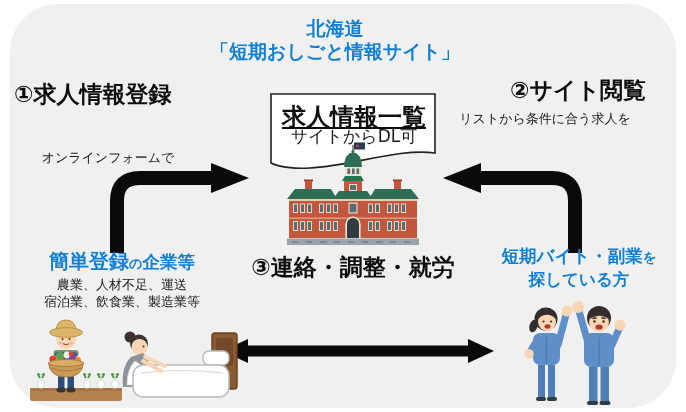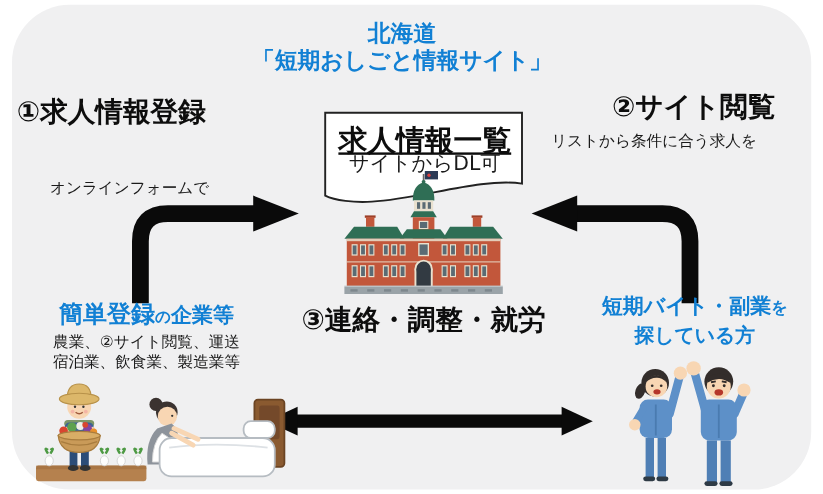--- a/index.html
+++ b/index.html
@@ -163,21 +163,21 @@
     <polygon points="108,2 146,17 108,32" fill="#0a0a0a"></polygon>
   </svg>
 
   <svg class="abs" style="left:441px;top:161px;" width="148" height="92" viewBox="0 0 148 92">
     <path d="M134,92 L134,40 Q134,17 111,17 L38,17" fill="none" stroke="#0a0a0a" stroke-width="14"></path>
     <polygon points="40,2 2,17 40,32" fill="#0a0a0a"></polygon>
   </svg>
 
   <div class="abs companies">
     <div class="l1"><span>簡単登録</span><span class="particle">の</span><span class="rest">企業等</span></div>
-    <div class="sub">農業、②サイト閲覧、運送</div>
+    <div class="sub">農業、人材不足、運送</div>
     <div class="sub">宿泊業、飲食業、製造業等</div>
   </div>
 
   <div class="abs step-heading h3-center">③連絡・調整・就労</div>
 
   <div class="abs jobseekers">
     <div class="l1"><span>短期バイト・副業</span><span class="particle">を</span></div>
     <div class="l2">探している方</div>
   </div>
 

